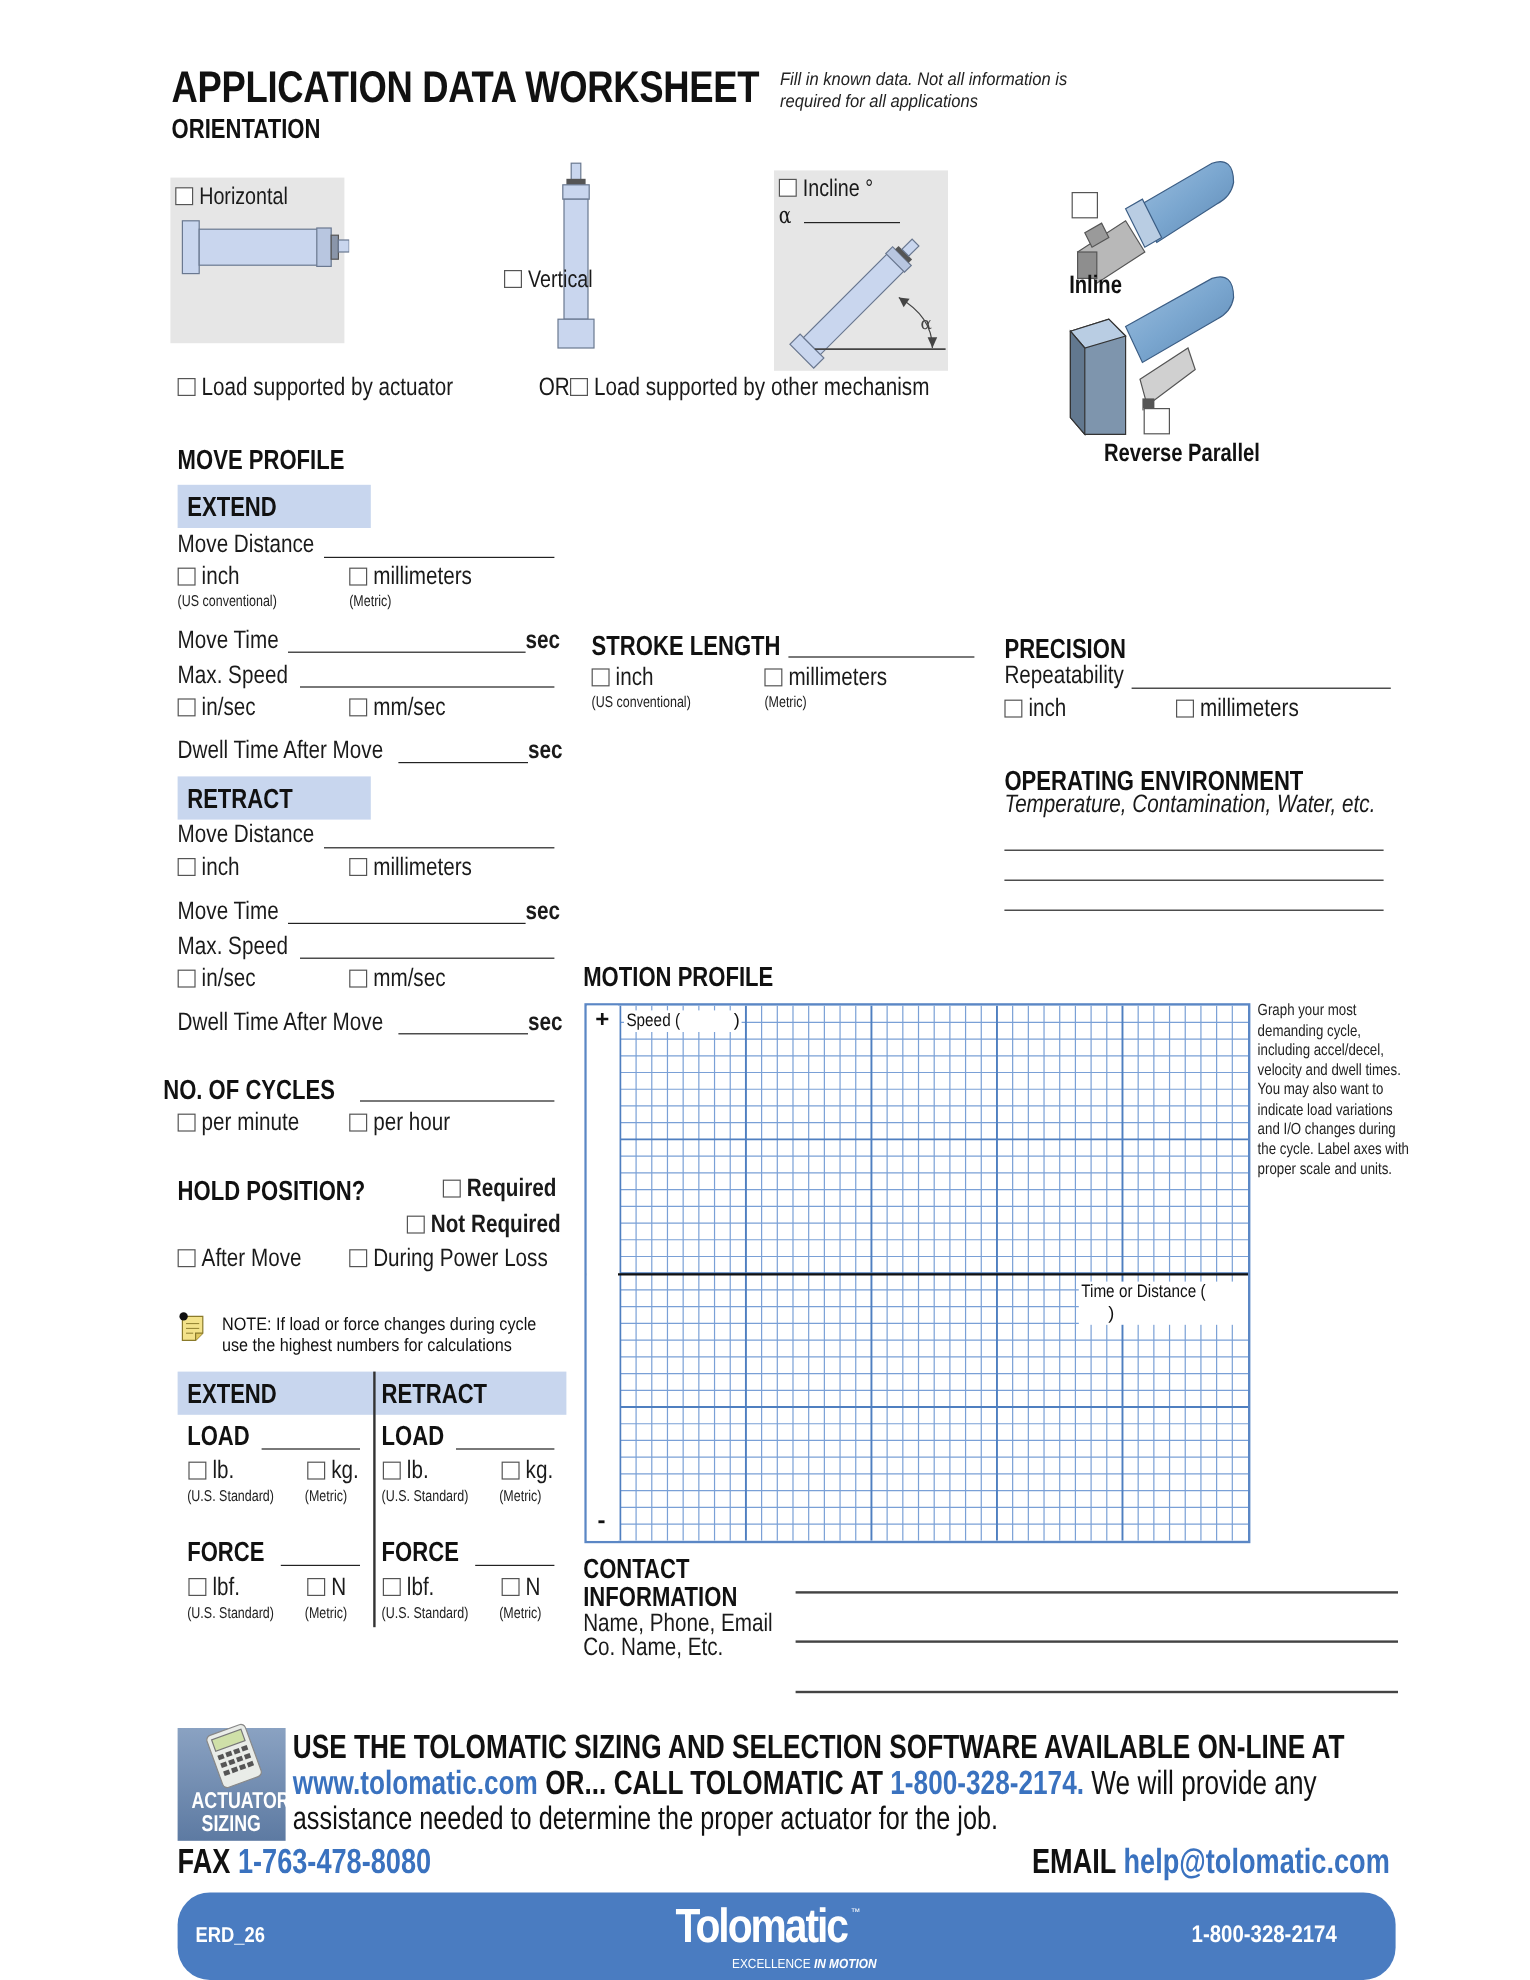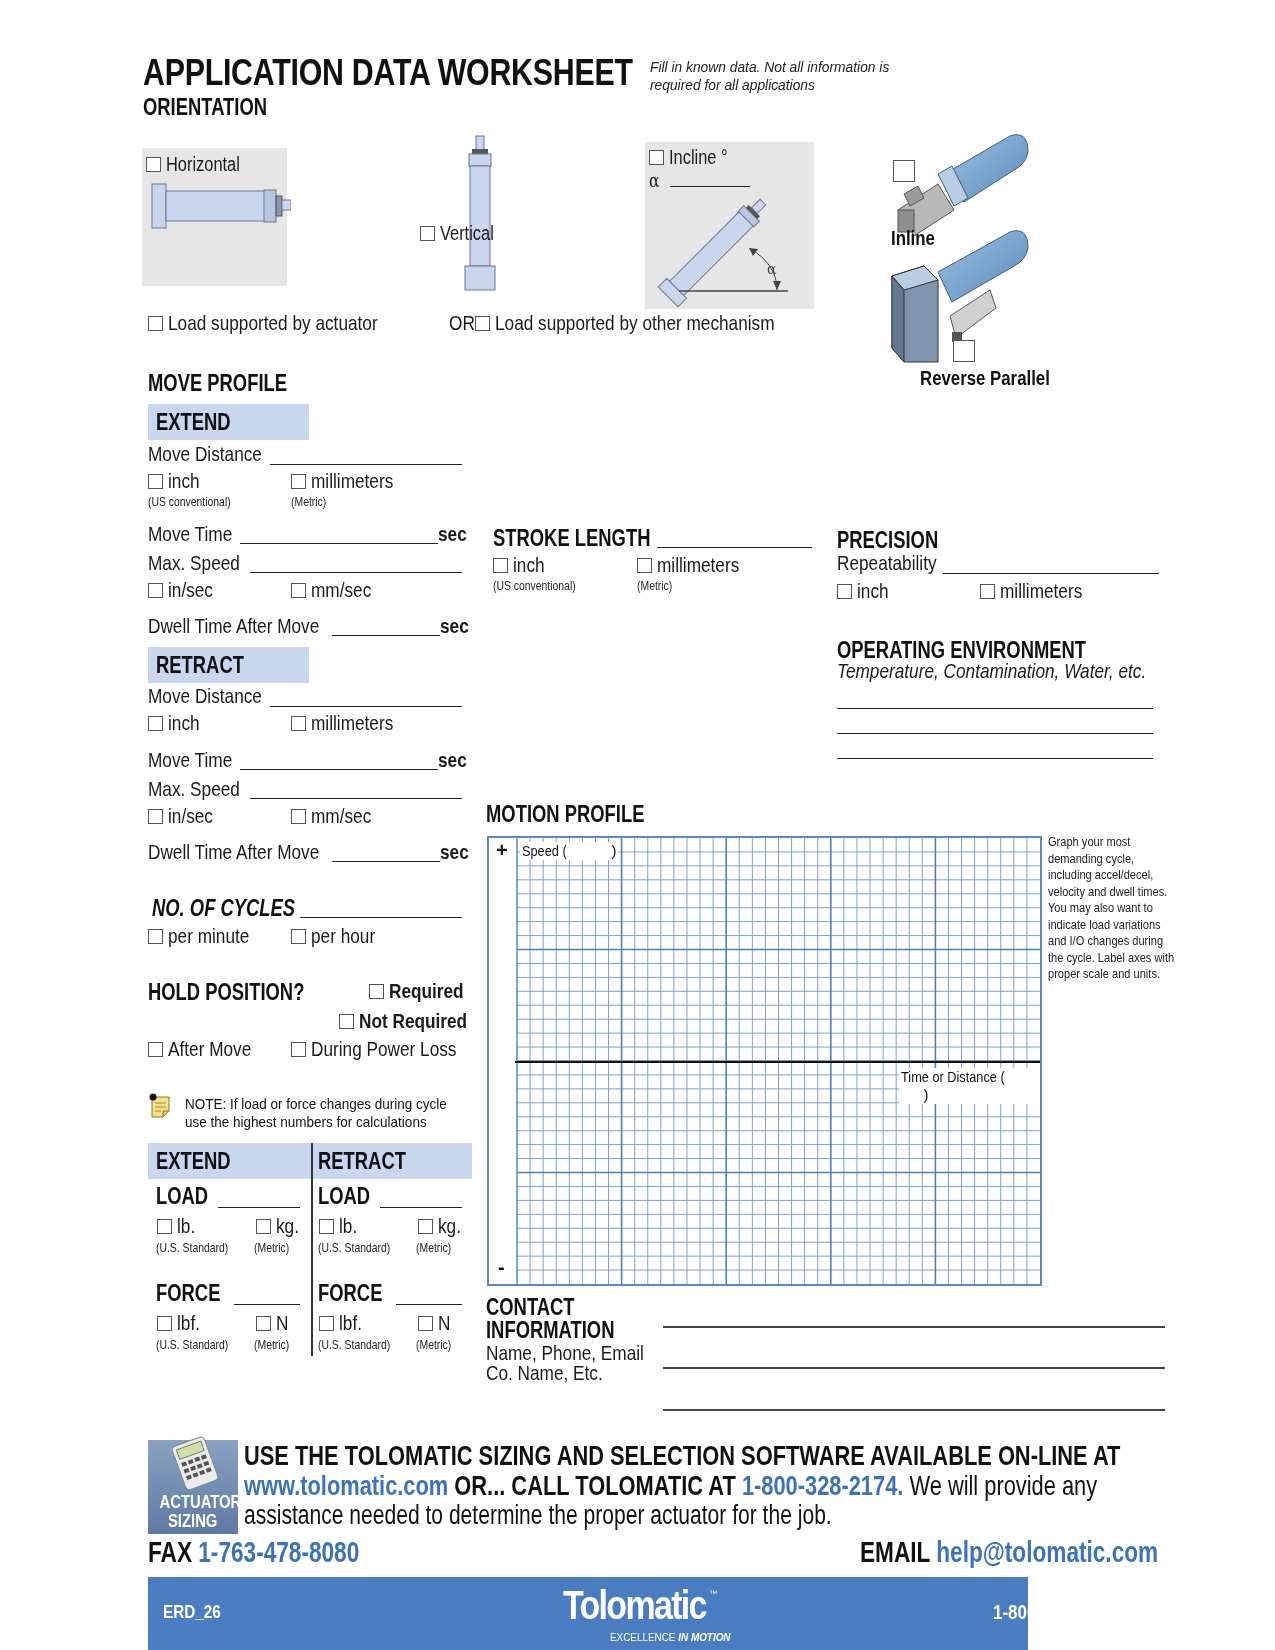--- a/index.html
+++ b/index.html
@@ -55,21 +55,21 @@
   <rect x="21" y="2" width="8" height="14" fill="#c9d6ee" stroke="#6a7890"></rect>
   <rect x="17" y="15" width="16" height="5" fill="#555"></rect>
   <rect x="14" y="20" width="22" height="12" fill="#c9d6ee" stroke="#6a7890"></rect>
   <rect x="15" y="32" width="20" height="100" fill="#c9d6ee" stroke="#6a7890"></rect>
   <rect x="10" y="132" width="30" height="24" fill="#c9d6ee" stroke="#6a7890"></rect>
 </svg>
 <div class="abs" style="left:420px;top:222px;">
   <span class="cb"></span><span class="cond lbl" style="font-size:20px;">Vertical</span>
 </div>
 
-<div class="abs graybox" style="left:645px;top:142px;width:145px;height:167px;padding-left:24px;">
+<div class="abs graybox" style="left:645px;top:142px;width:145px;height:167px;">
   <div class="abs" style="left:4px;top:4px;">
     <span class="cb"></span><span class="cond lbl" style="font-size:20px;">Incline °</span>
   </div>
   <div class="abs" style="left:4px;top:27px;">
     <span class="cond lbl" style="font-size:19px;font-family:'DejaVu Serif',serif;">α</span>
     <span class="blank" style="width:80px;margin-left:4px;"></span>
   </div>
   <svg class="abs" style="left:0;top:40px;" width="145" height="127">
     <g transform="translate(26,112) rotate(-45)">
       <rect x="-4" y="-14" width="12" height="28" fill="#c9d6ee" stroke="#6a7890"></rect>
@@ -212,21 +212,21 @@
   <span class="cb"></span><span class="cond lbl">mm/sec</span>
 </div>
 <div class="abs" style="left:148px;top:840px;">
   <span class="cond lbl">Dwell Time After Move</span>
 </div>
 <span class="abs blank" style="left:332px;top:861px;width:108px;"></span>
 <div class="abs" style="left:440px;top:840px;">
   <span class="cond lbl sec">sec</span>
 </div>
 
-<div class="abs" style="left:152px;top:895px;font-style:italic;">
+<div class="abs" style="left:136px;top:895px;">
   <span class="cond h2">NO. OF CYCLES</span>
 </div>
 <span class="abs blank" style="left:300px;top:917px;width:162px;"></span>
 <div class="abs" style="left:148px;top:924px;">
   <span class="cb"></span><span class="cond lbl">per minute</span>
 </div>
 <div class="abs" style="left:291px;top:924px;">
   <span class="cb"></span><span class="cond lbl">per hour</span>
 </div>
 
@@ -515,21 +515,21 @@
   <span class="cond" style="font-size:29px;font-weight:bold;transform:scaleX(0.78);">
     <span>FAX</span> <span class="blue">1-763-478-8080</span>
   </span>
 </div>
 <div class="abs" style="left:860px;top:1536px;">
   <span class="cond" style="font-size:29px;font-weight:bold;transform:scaleX(0.78);">
     <span>EMAIL</span> <span class="blue">help@tolomatic.com</span>
   </span>
 </div>
 
-<div class="abs footer-bar" style="left:148px;top:1577px;width:880px;height:73px;">
+<div class="abs footer-bar" style="left:148px;top:1577px;width:1015px;height:73px;border-radius:27px;">
   <div class="abs" style="left:15px;top:25px;color:#fff;">
     <span class="cond" style="font-size:18px;font-weight:bold;transform:scaleX(0.85);">ERD_26</span>
   </div>
   <div class="abs" style="left:415px;top:6px;color:#fff;">
     <span class="cond" style="font-size:40px;font-weight:bold;letter-spacing:-2px;transform:scaleX(0.85);">Tolomatic</span><span style="font-size:8px;vertical-align:top;position:relative;left:-22px;top:6px;">™</span>
   </div>
   <div class="abs" style="left:462px;top:50px;color:#fff;">
     <span class="cond" style="font-size:11px;transform:scaleX(0.9);"><span>EXCELLENCE </span><b><i>IN MOTION</i></b></span>
   </div>
   <div class="abs" style="left:845px;top:24px;color:#fff;">

